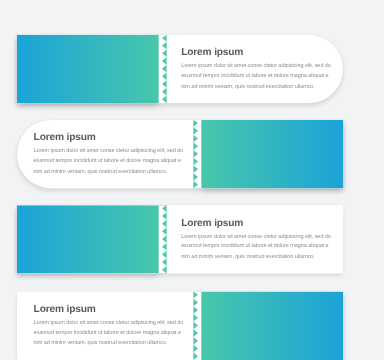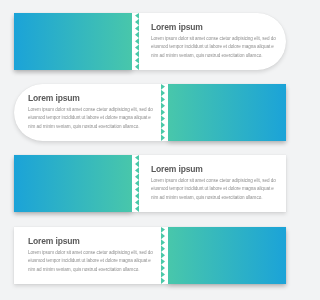--- a/index.html
+++ b/index.html
@@ -12,21 +12,21 @@
     height: 300px;
     background: #f2f3f4;
     font-family: "Liberation Sans", sans-serif;
     overflow: hidden;
     position: relative;
   }
 
   #stage {
     position: absolute;
     left: 0;
-    top: 0;
+    top: 16px;
     width: 300px;
     height: 252px;
   }
 
   
   .banner {
     position: absolute;
     left: 14px;
     width: 272px;
     height: 57px;

